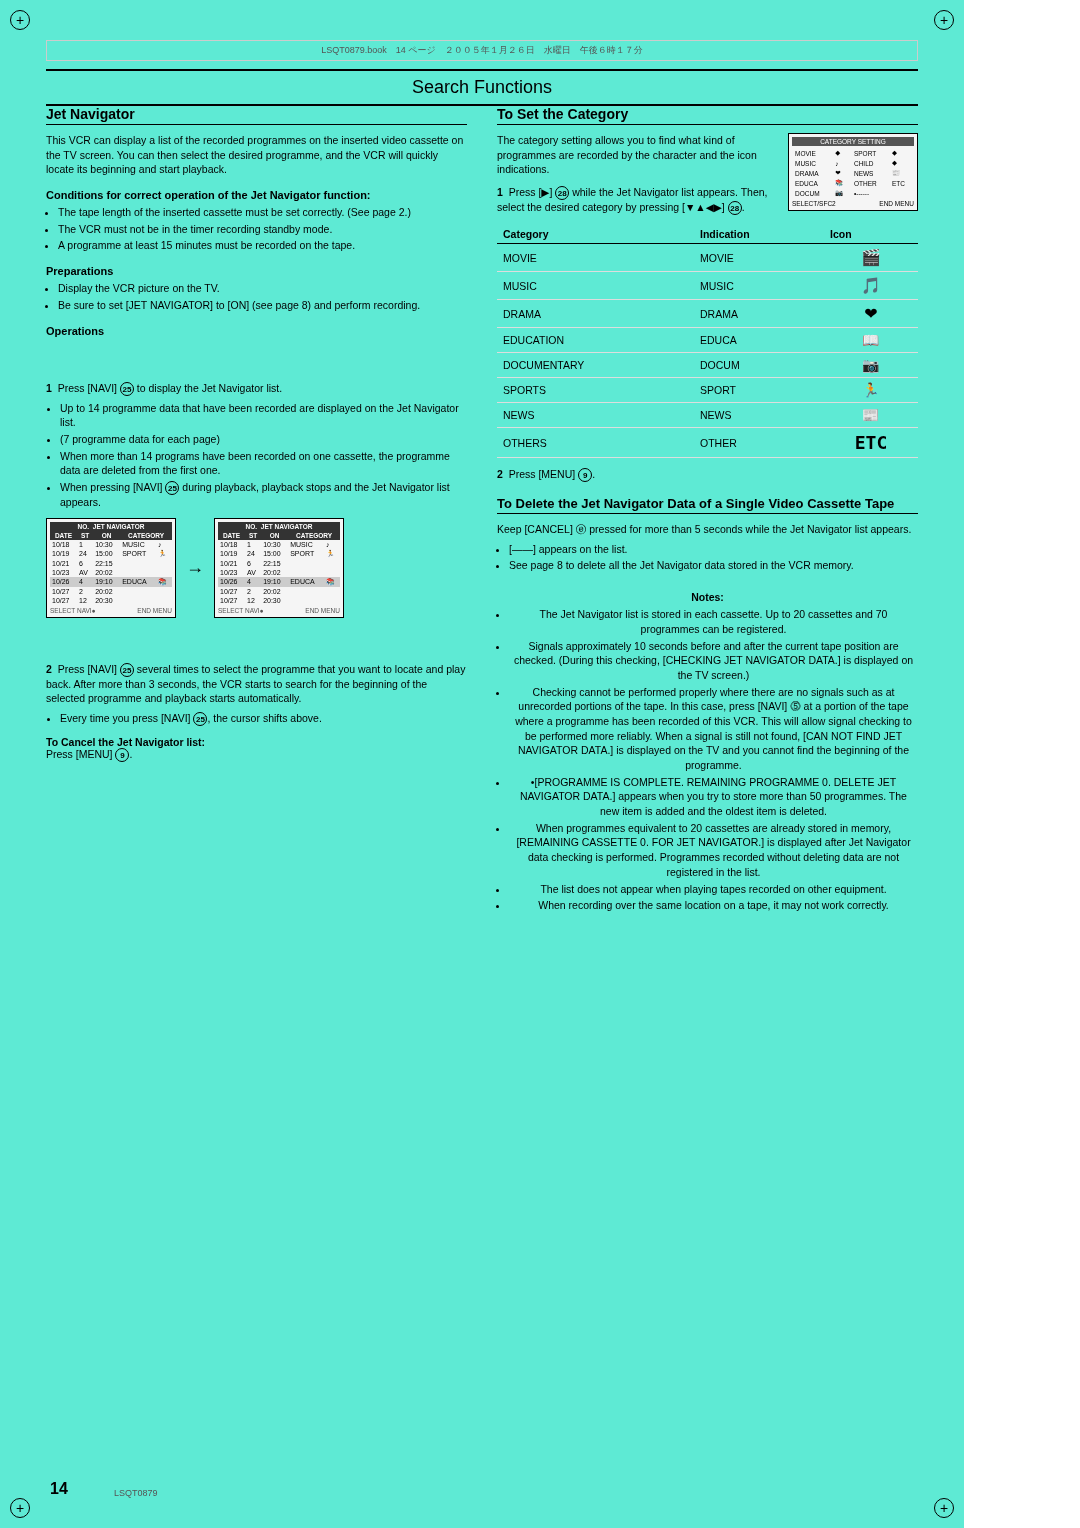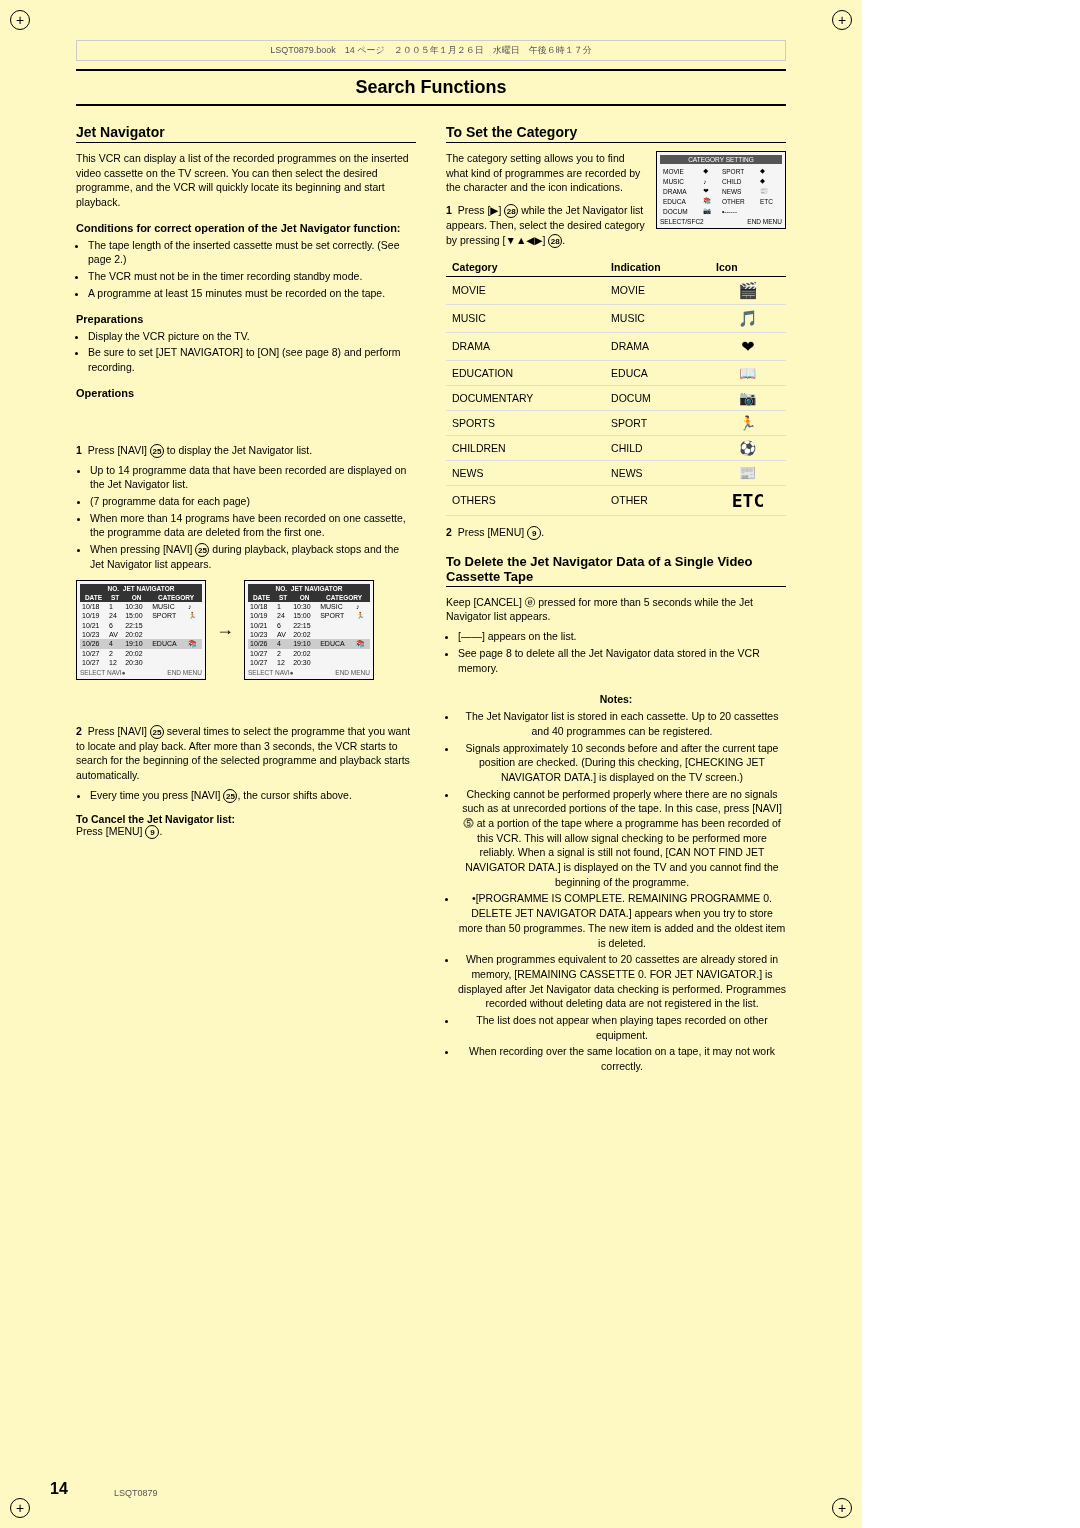--- a/index.html
+++ b/index.html
@@ -6,24 +6,24 @@
     body {
       width: 1080px;
       min-height: 1528px;
       background: #fff;
       font-family: Arial, Helvetica, sans-serif;
       font-size: 11px;
       color: #000;
       position: relative;
     }
     .page-container {
-      width: 862px;
+      width: 964px;
       min-height: 1528px;
-      background: #fef9c3;
-      padding: 40px 76px;
+      background: #5eead4;
+      padding: 40px 46px;
       position: relative;
     }
     
     .corner-mark {
       position: absolute;
       width: 20px;
       height: 20px;
       border: 1px solid #000;
       border-radius: 50%;
     }
@@ -44,25 +44,24 @@
       color: #555;
       text-align: center;
       margin-bottom: 8px;
       border: 1px solid #ccc;
       padding: 3px;
     }
 
     .main-title {
       text-align: center;
       font-size: 18px;
-      font-weight: bold;
+      font-weight: normal;
       border-top: 2px solid #000;
       border-bottom: 2px solid #000;
       padding: 6px 0;
-      margin-bottom: 18px;
     }
 
     .two-col {
       display: flex;
       gap: 30px;
     }
     .col-left { flex: 1; }
     .col-right { flex: 1; }
 
     .section-title {
@@ -528,25 +527,20 @@
             <td>DOCUMENTARY</td>
             <td>DOCUM</td>
             <td class="icon-cell" style="font-size:14px;">📷</td>
           </tr>
           <tr>
             <td>SPORTS</td>
             <td>SPORT</td>
             <td class="icon-cell" style="font-size:14px;">🏃</td>
           </tr>
           <tr>
-            <td>CHILDREN</td>
-            <td>CHILD</td>
-            <td class="icon-cell" style="font-size:14px;">⚽</td>
-          </tr>
-          <tr>
             <td>NEWS</td>
             <td>NEWS</td>
             <td class="icon-cell" style="font-size:14px;">📰</td>
           </tr>
           <tr>
             <td>OTHERS</td>
             <td>OTHER</td>
             <td class="icon-cell" style="font-size:18px; font-weight:bold; font-family: monospace;">ETC</td>
           </tr>
         </tbody>
@@ -561,21 +555,21 @@
         <p>Keep [CANCEL] ⓔ pressed for more than 5 seconds while the Jet Navigator list appears.</p>
         <ul>
           <li>[——] appears on the list.</li>
           <li>See page 8 to delete all the Jet Navigator data stored in the VCR memory.</li>
         </ul>
       </div>
 
       <div class="notes-section">
         <div class="notes-heading">Notes:</div>
         <ul>
-          <li>The Jet Navigator list is stored in each cassette. Up to 20 cassettes and 40 programmes can be registered.</li>
+          <li>The Jet Navigator list is stored in each cassette. Up to 20 cassettes and 70 programmes can be registered.</li>
           <li>Signals approximately 10 seconds before and after the current tape position are checked. (During this checking, [CHECKING JET NAVIGATOR DATA.] is displayed on the TV screen.)</li>
           <li>Checking cannot be performed properly where there are no signals such as at unrecorded portions of the tape. In this case, press [NAVI] ⓹ at a portion of the tape where a programme has been recorded of this VCR. This will allow signal checking to be performed more reliably. When a signal is still not found, [CAN NOT FIND JET NAVIGATOR DATA.] is displayed on the TV and you cannot find the beginning of the programme.</li>
           <li>•[PROGRAMME IS COMPLETE. REMAINING PROGRAMME 0. DELETE JET NAVIGATOR DATA.] appears when you try to store more than 50 programmes. The new item is added and the oldest item is deleted.</li>
           <li>When programmes equivalent to 20 cassettes are already stored in memory, [REMAINING CASSETTE 0. FOR JET NAVIGATOR.] is displayed after Jet Navigator data checking is performed. Programmes recorded without deleting data are not registered in the list.</li>
           <li>The list does not appear when playing tapes recorded on other equipment.</li>
           <li>When recording over the same location on a tape, it may not work correctly.</li>
         </ul>
       </div>
 
     </div>

